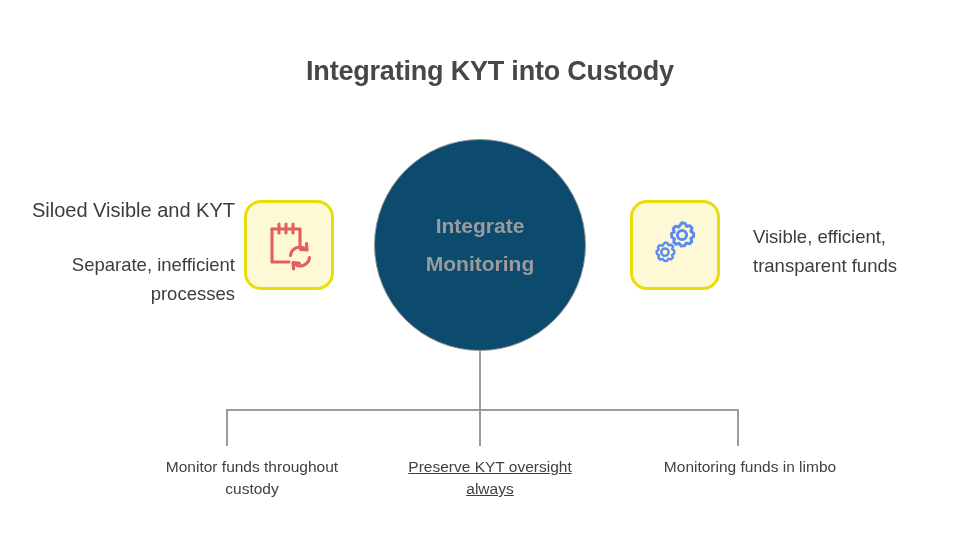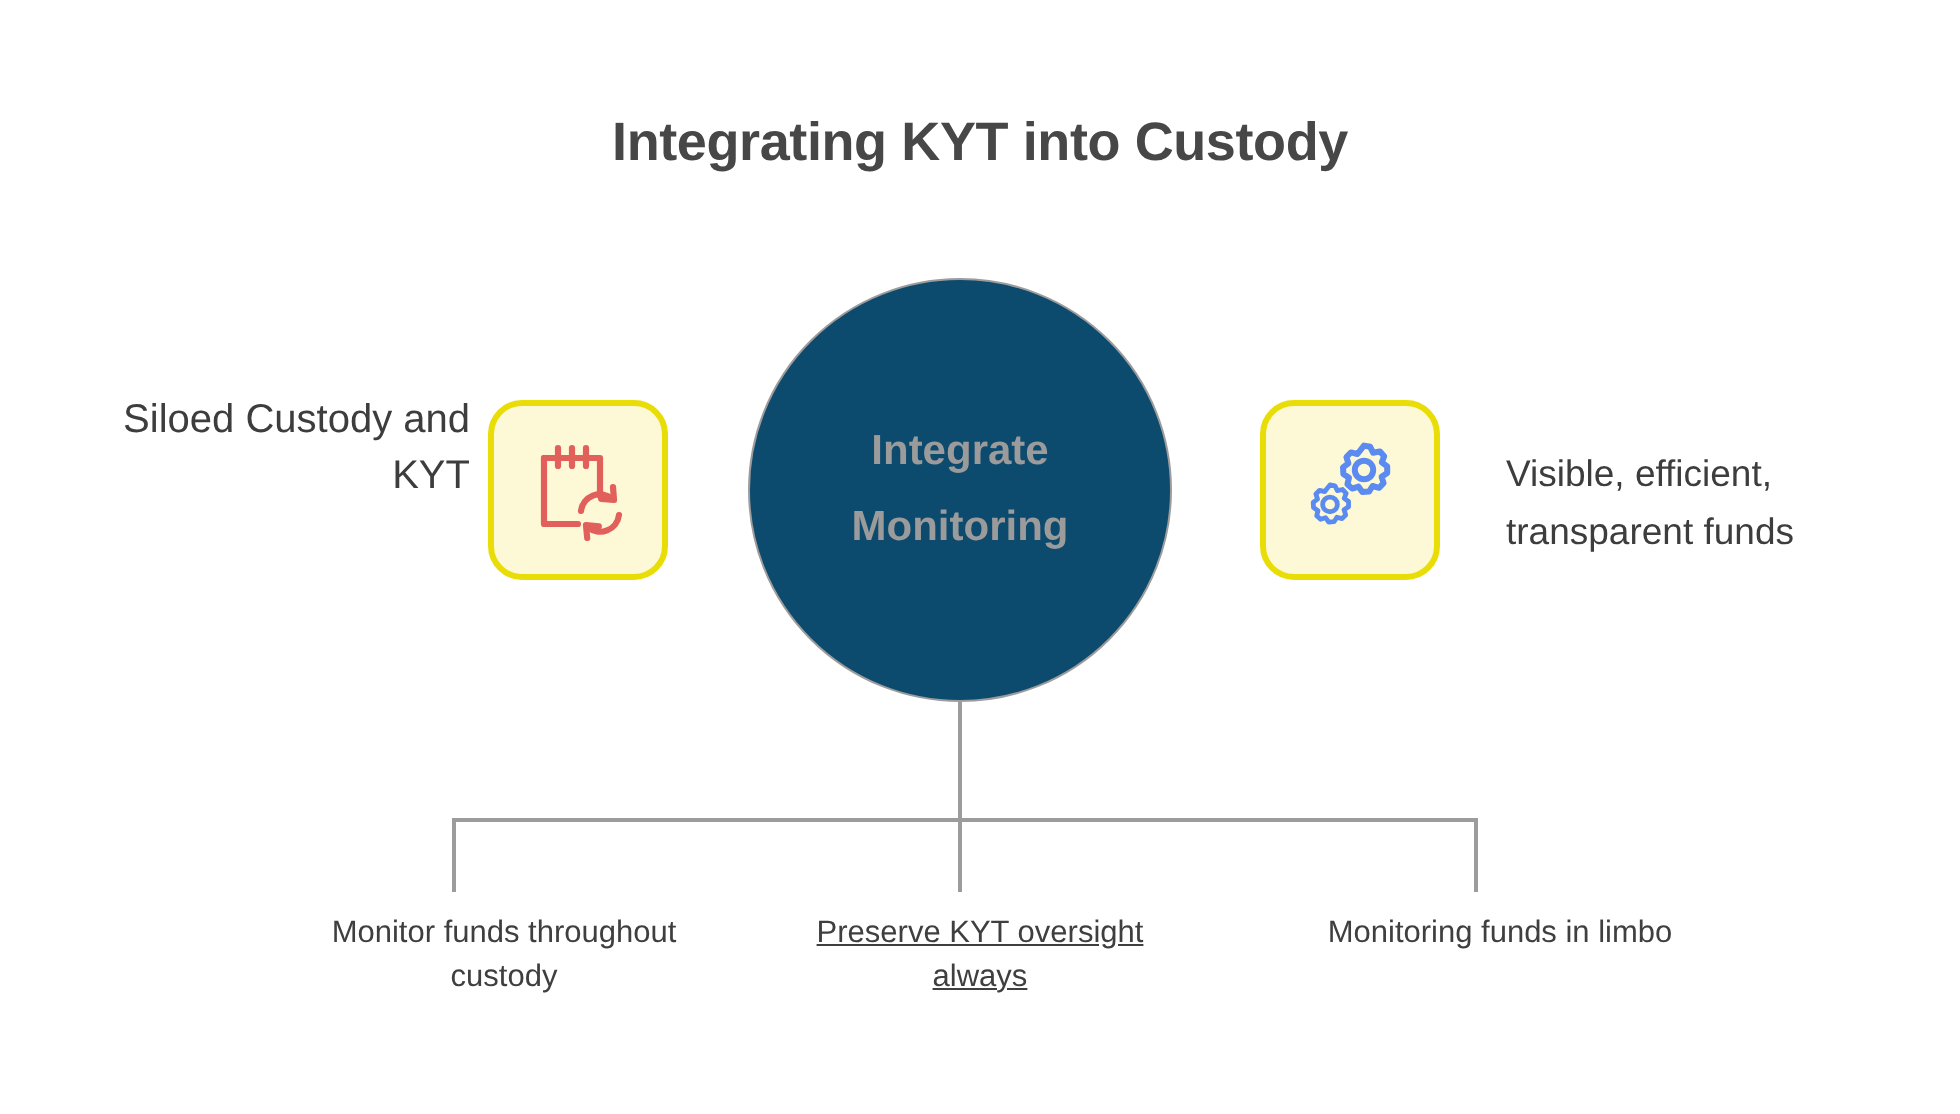--- a/index.html
+++ b/index.html
@@ -120,21 +120,22 @@
   .leaf-3 { left: 650px; width: 180px; }
 </style>
 </head>
 <body>
 
 <div id="canvas">
 
   <div class="title">Integrating KYT into Custody</div>
 
   <div class="side-block left">
-    <div class="side-heading">Siloed Custody and KYT</div>
+    <div class="side-heading">Siloed Visible and KYT</div>
+    <div class="side-body">Separate, inefficient processes</div>
   </div>
 
   <div class="icon-card left">
     <span>
       <svg width="54" height="54" viewBox="0 0 54 54" fill="none" stroke="#e2605c" stroke-width="3.1" stroke-linecap="round" stroke-linejoin="round">
 
         <path d="M10 11 H38 V30"></path>
         <path d="M10 11 V44 H27"></path>
 
         <path d="M17 6 V15"></path>

